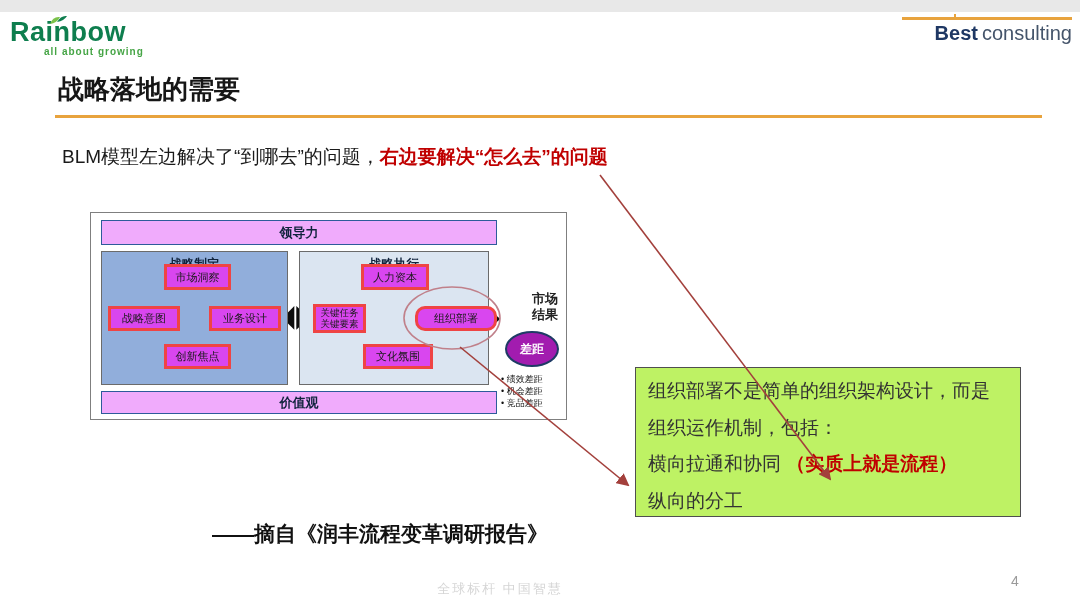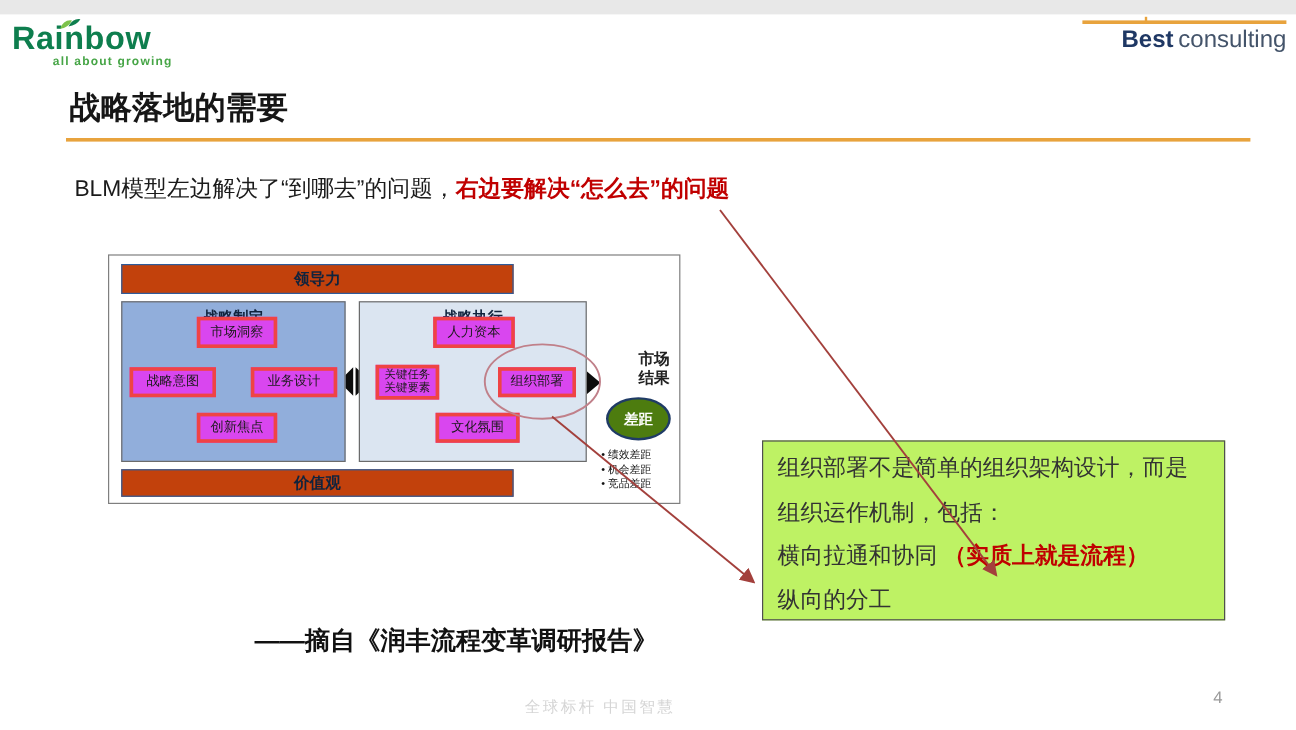--- a/index.html
+++ b/index.html
@@ -23,37 +23,37 @@
   
   .page-title { position:absolute; left:58px; top:60px; font-size:26px; font-weight:800; color:#161616; }
   .title-divider { position:absolute; left:55px; top:103px; width:987px; height:3px; background:#e8a33d; }
   
   .intro { position:absolute; left:62px; top:132px; font-size:19px; white-space:nowrap; }
   .intro .red { color:#c00000; font-weight:800; }
   
   .blm { position:absolute; left:90px; top:200px; width:477px; height:208px;
          border:1.2px solid #7f7f7f; background:#ffffff; }
   .blm-svg { position:absolute; left:0; top:0; width:100%; height:100%; }
-  .hbar { position:absolute; left:10px; width:327px; height:25px; background:#c2410c;
+  .hbar { position:absolute; left:10px; width:396px; height:25px; background:#f0abfc;
           border:1px solid #2e5b9a; display:flex; align-items:center; justify-content:center;
           font-size:13px; font-weight:700; color:#10233d; }
   .bar-lead { top:7px; }
   .bar-values { top:178px; height:23px; }
   .panel { position:absolute; top:38px; height:134px; border:1px solid #6b6b6b; }
   .panel-left { left:10px; width:187px; background:#91aedb; }
   .panel-right { left:208px; width:190px; background:#dbe5f1; }
   .panel-title { text-align:center; margin-top:4px; font-size:12.5px; font-weight:700; color:#10233d; }
   .node { position:absolute; background:#d946ef; border:3px solid #ef4444;
           display:flex; flex-direction:column; align-items:center; justify-content:center;
           font-size:11px; color:#1a1a1a; line-height:1.15; }
   .node-small { font-size:9.5px; }
   .market-result { position:absolute; left:424px; top:78px; width:60px; text-align:center;
                    font-size:13px; font-weight:700; color:#222; line-height:16px; }
   .gap-oval { position:absolute; left:414px; top:118px; width:54px; height:36px;
-              background:#4d7c0f; border:2px solid #1f3b66; border-radius:50%;
+              background:#a21caf; border:2px solid #1f3b66; border-radius:50%;
               display:flex; align-items:center; justify-content:center;
               color:#ffffff; font-size:12px; font-weight:700; }
   .gap-bullets { position:absolute; left:410px; top:160px; font-size:9px; line-height:12px; color:#111; }
   .gap-bullets .b { white-space:nowrap; }
   .gap-bullets .b::before { content:"• "; }
   
   .callout { position:absolute; left:635px; top:355px; width:386px; height:150px;
              border:1.2px solid #4f4f4f; background:#bef264; padding:5px 12px 0 12px;
              font-size:19px; line-height:36.5px; color:#333; z-index:5; }
   .callout .red { color:#c00000; font-weight:800; }
@@ -135,21 +135,21 @@
     <div class="node" style="left:73px; top:51px; width:67px; height:26px;">市场洞察</div>
     <div class="node" style="left:17px; top:93px; width:72px; height:25px;">战略意图</div>
     <div class="node" style="left:118px; top:93px; width:72px; height:25px;">业务设计</div>
     <div class="node" style="left:73px; top:131px; width:67px; height:25px;">创新焦点</div>
 
     <div class="node" style="left:270px; top:51px; width:68px; height:26px;">人力资本</div>
     <div class="node node-small" style="left:222px; top:91px; width:53px; height:29px;">
       <span>关键任务</span>
       <span>关键要素</span>
     </div>
-    <div class="node" style="left:324px; top:93px; width:65px; height:25px;">组织部署</div>
+    <div class="node" style="left:324px; top:93px; width:82px; height:25px;border-radius:10px;">组织部署</div>
     <div class="node" style="left:272px; top:131px; width:70px; height:25px;">文化氛围</div>
 
     <div class="market-result">
       <div>市场</div>
       <div>结果</div>
     </div>
     <div class="gap-oval">差距</div>
     <div class="gap-bullets">
       <div class="b">绩效差距</div>
       <div class="b">机会差距</div>

